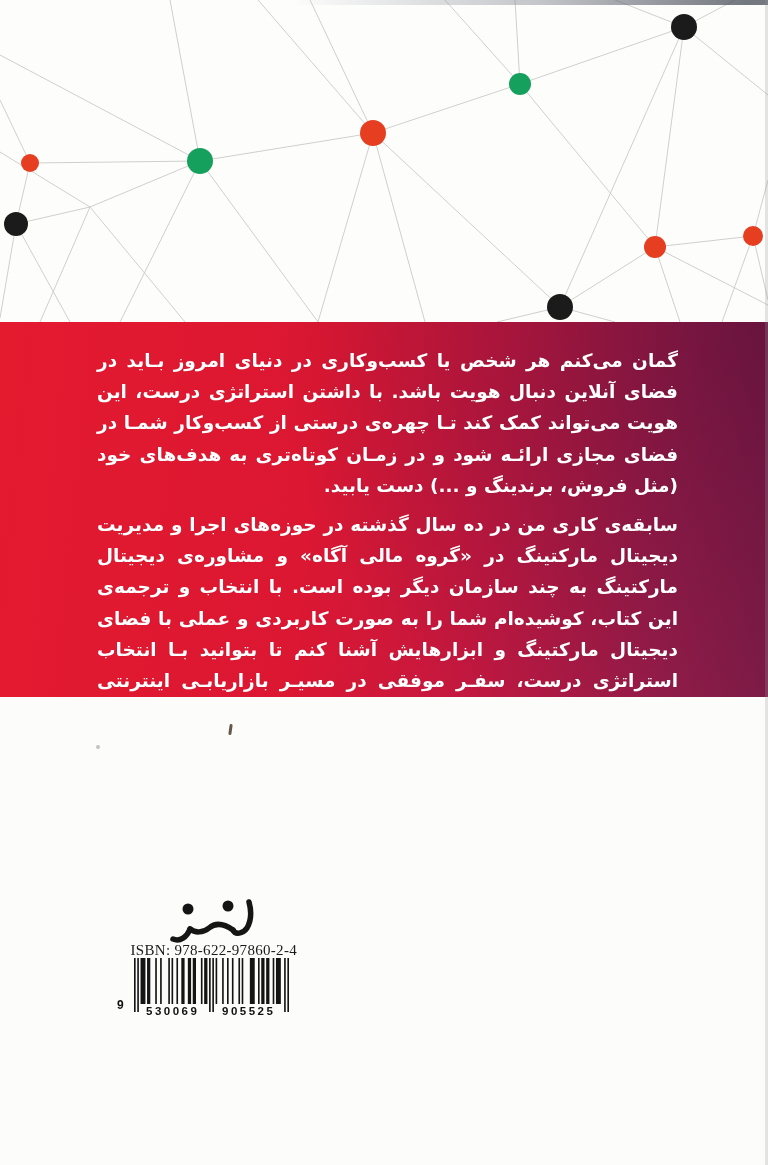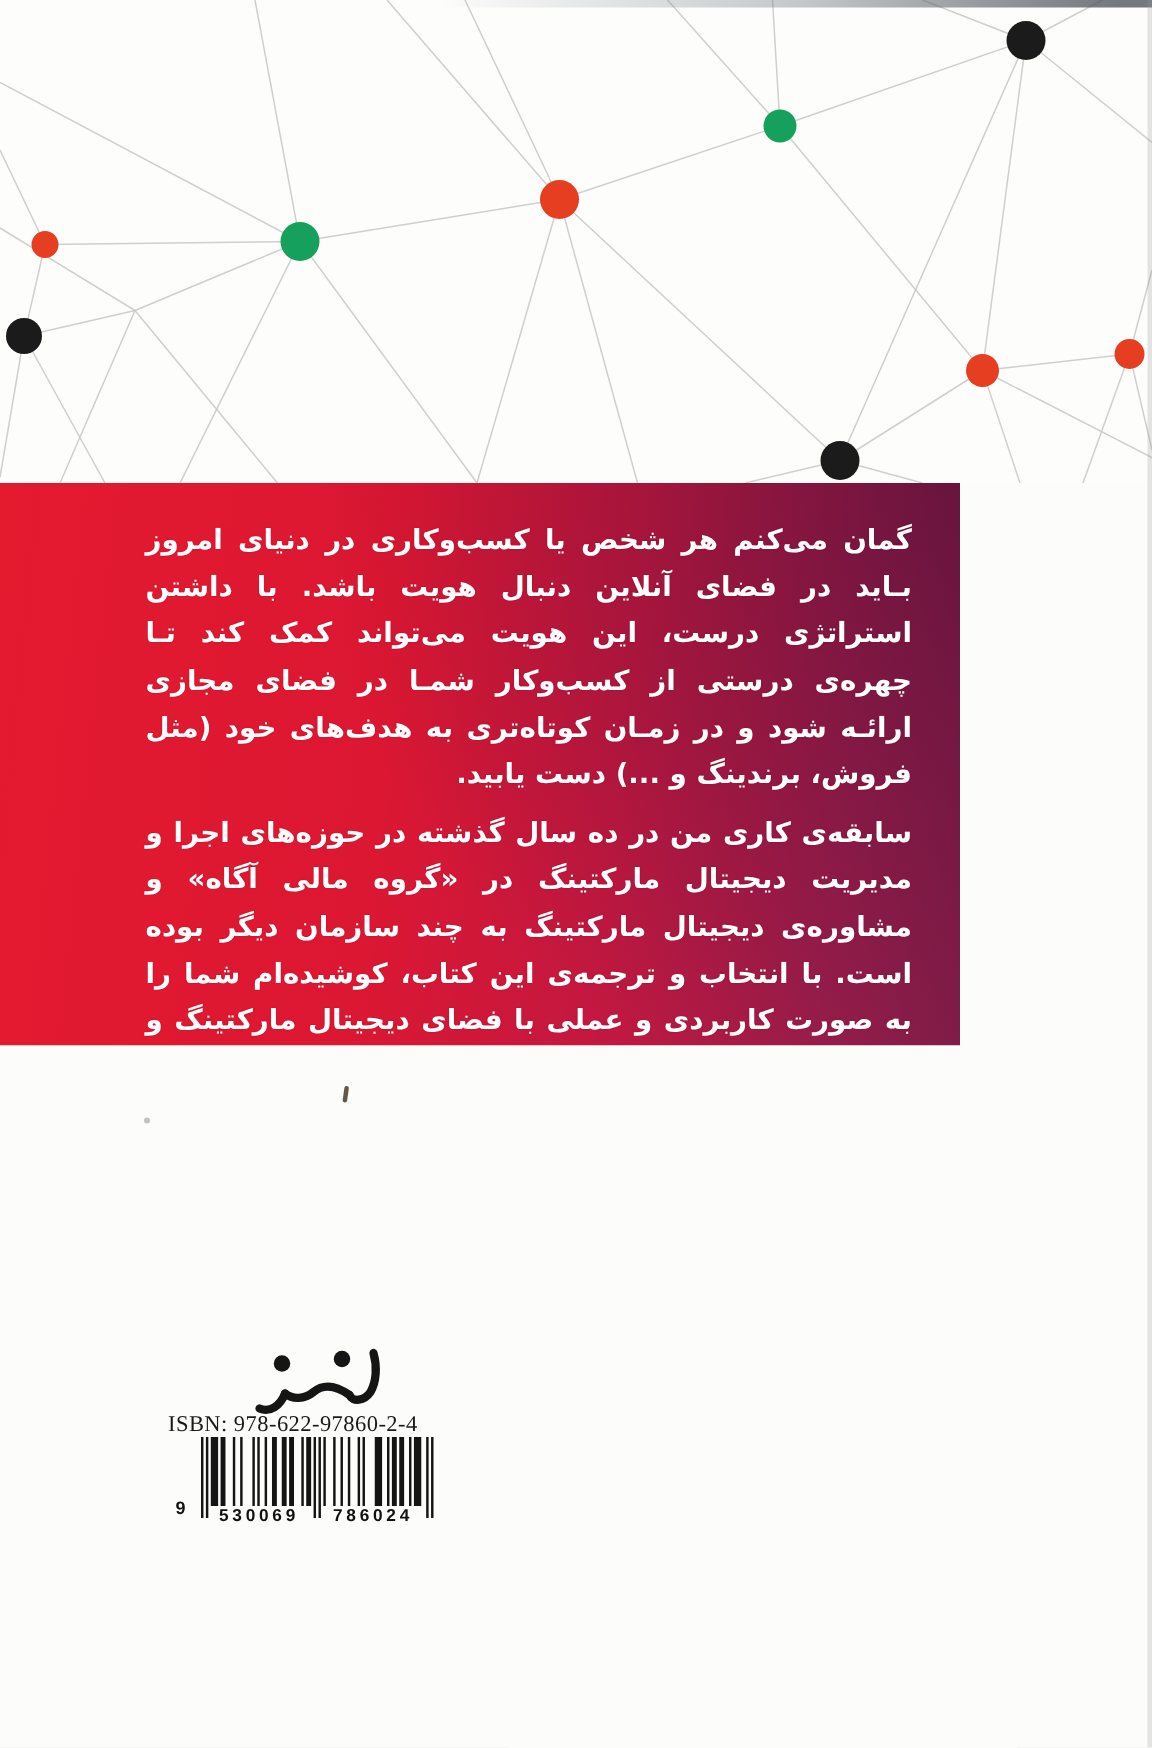--- a/index.html
+++ b/index.html
@@ -7,37 +7,37 @@
   .cover{position:relative;width:768px;height:1165px;background:#fcfcfb;overflow:hidden;}
 
   
   .network-area{position:absolute;left:0;top:0;width:768px;height:322px;background:#fdfdfc;}
   .network-area svg{display:block;width:768px;height:322px;}
   .top-edge-artifact{position:absolute;left:0;top:0;width:768px;height:5px;
     background:linear-gradient(to right, rgba(0,0,0,0) 38%, rgba(125,130,140,.45) 70%, rgba(70,75,85,.75) 97%);}
   .right-edge-artifact{position:absolute;right:0;top:0;width:3px;height:1165px;background:rgba(150,150,150,.25);}
 
   
-  .red-band{position:absolute;left:0;top:322px;width:640px;height:375px;box-sizing:border-box;
-    padding:23px 32px 0 97px;
+  .red-band{position:absolute;left:0;top:322px;width:768px;height:375px;box-sizing:border-box;
+    padding:23px 90px 0 97px;
     background:
       radial-gradient(circle at 100% 0%, rgba(52,8,44,.42), rgba(52,8,44,0) 58%),
       linear-gradient(96deg, #e41a2f 0%, #dc1732 40%, #c31840 64%, #9c1d4b 86%, #841d49 100%);}
   .red-band p{margin:0;color:#ffffff;direction:rtl;text-align:justify;
     font-size:18.5px;line-height:31.2px;font-weight:600;
     font-family:"DejaVu Sans",sans-serif;text-shadow:0 0 1px rgba(120,10,30,.35);}
   .red-band p + p{margin-top:8px;}
 
   
   .bottom-area{position:absolute;left:0;top:697px;width:768px;height:468px;background:#fcfcfb;}
   .speck{position:absolute;left:229px;top:27px;width:3px;height:11px;background:#4a3b28;
     border-radius:2px;transform:rotate(8deg);opacity:.85;}
   .speck2{position:absolute;left:96px;top:48px;width:4px;height:4px;background:#8a8a80;border-radius:50%;opacity:.5;}
   .publisher-logo{position:absolute;left:165px;top:200px;width:92px;height:48px;}
-  .isbn-line{position:absolute;left:112px;top:245px;width:185px;text-align:left;
+  .isbn-line{position:absolute;left:112px;top:245px;width:185px;text-align:right;
     font-family:"Liberation Serif",serif;font-size:15px;color:#1a1a1a;letter-spacing:.3px;white-space:nowrap;}
   .barcode-block{position:absolute;left:112px;top:261px;width:185px;height:64px;}
   .barcode-block svg{position:absolute;left:20px;top:0;}
   .bc-digit-9{position:absolute;left:5px;top:40px;font-family:"Liberation Sans",sans-serif;
     font-size:12px;font-weight:700;color:#111;}
   .bc-group1{position:absolute;left:34px;top:47px;width:52px;text-align:center;
     font-family:"Liberation Sans",sans-serif;font-size:11.5px;font-weight:700;letter-spacing:2.5px;color:#111;}
   .bc-group2{position:absolute;left:110px;top:47px;width:52px;text-align:center;
     font-family:"Liberation Sans",sans-serif;font-size:11.5px;font-weight:700;letter-spacing:2.5px;color:#111;}
 </style>
@@ -147,18 +147,18 @@
           <rect x="126.00" y="0" width="1.63" height="46" fill="#141414"></rect>
           <rect x="129.26" y="0" width="3.26" height="46" fill="#141414"></rect>
           <rect x="134.16" y="0" width="3.26" height="46" fill="#141414"></rect>
           <rect x="140.68" y="0" width="1.63" height="46" fill="#141414"></rect>
           <rect x="143.95" y="0" width="4.89" height="46" fill="#141414"></rect>
           <rect x="152.11" y="0" width="1.63" height="54" fill="#141414"></rect>
           <rect x="155.37" y="0" width="1.63" height="54" fill="#141414"></rect>
         </svg>
       <span class="bc-digit-9">9</span>
       <span class="bc-group1">530069</span>
-      <span class="bc-group2">786024</span>
+      <span class="bc-group2">905525</span>
     </div>
   </div>
 
   <div class="right-edge-artifact"></div>
 </div>
 
 </body></html>

